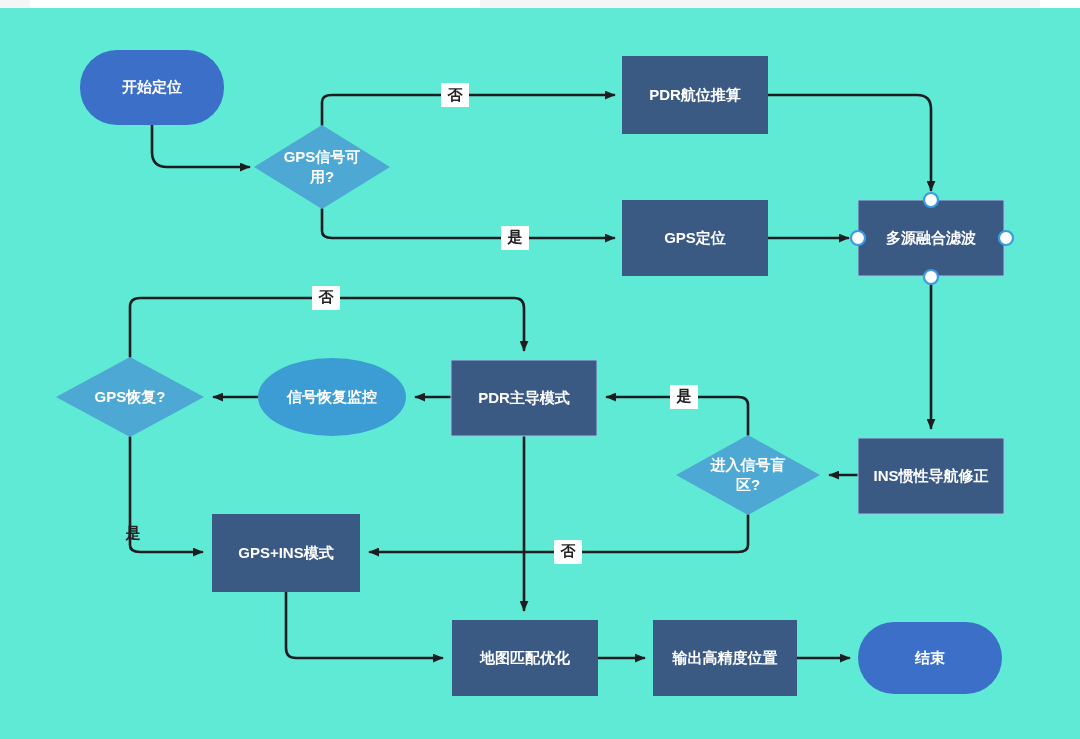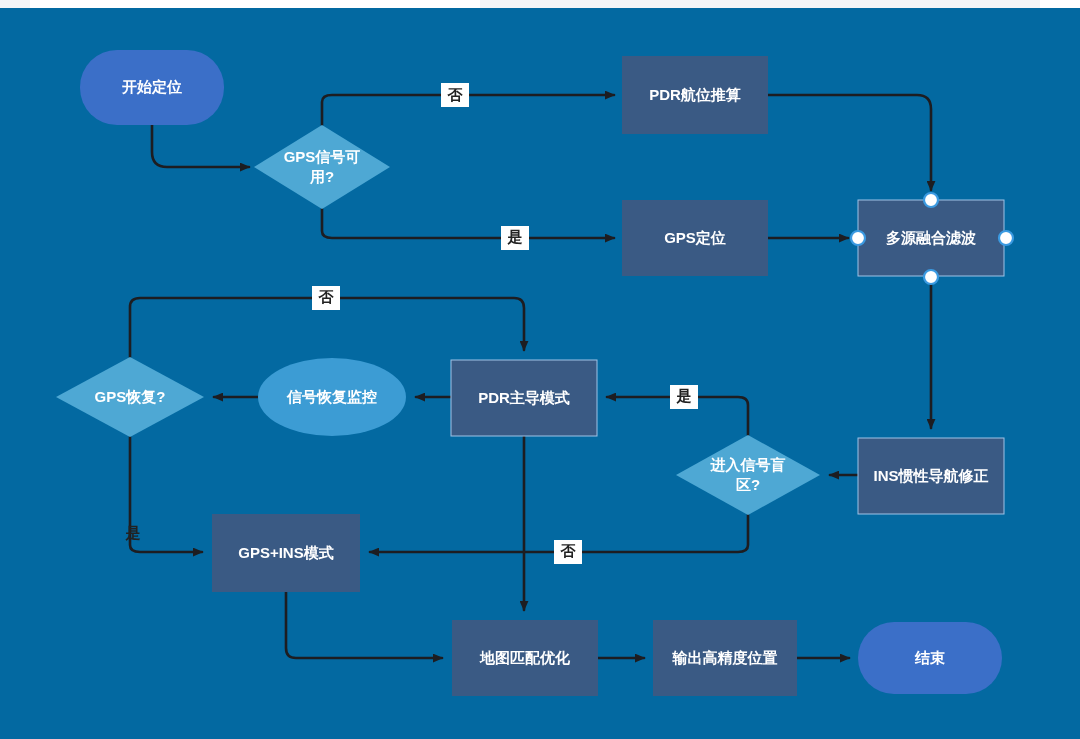--- a/index.html
+++ b/index.html
@@ -1,18 +1,18 @@
 <!DOCTYPE html>
 <html><head>
 <meta charset="utf-8">
 <style>
   html,body{margin:0;padding:0;background:#ffffff;}
   body{width:1080px;height:739px;overflow:hidden;
        font-family:"Liberation Sans","DejaVu Sans",sans-serif;}
-  #canvas{position:relative;width:1080px;height:739px;background:#0369a1;}
+  #canvas{position:relative;width:1080px;height:739px;background:#5eead4;}
   .topband{position:absolute;left:0;top:0;width:1080px;height:8px;background:#f4f5f7;}
   .topband .seg{position:absolute;top:0;height:8px;background:#ffffff;}
   svg{position:absolute;left:0;top:0;width:1080px;height:739px;}
   text{font-family:"Liberation Sans","DejaVu Sans",sans-serif;}
   .nodeLabel{fill:#ffffff;font-size:15px;font-weight:bold;text-anchor:middle;dominant-baseline:middle;}
   .edgeLabel{fill:#222222;font-size:15px;font-weight:bold;text-anchor:middle;dominant-baseline:middle;}
   .flow-edge{fill:none;stroke:#1d1d21;stroke-width:2.6;stroke-linecap:round;stroke-linejoin:round;}
   .handle{fill:#ffffff;stroke:#3b9ae1;stroke-width:2.2;}
 </style>
 </head>

